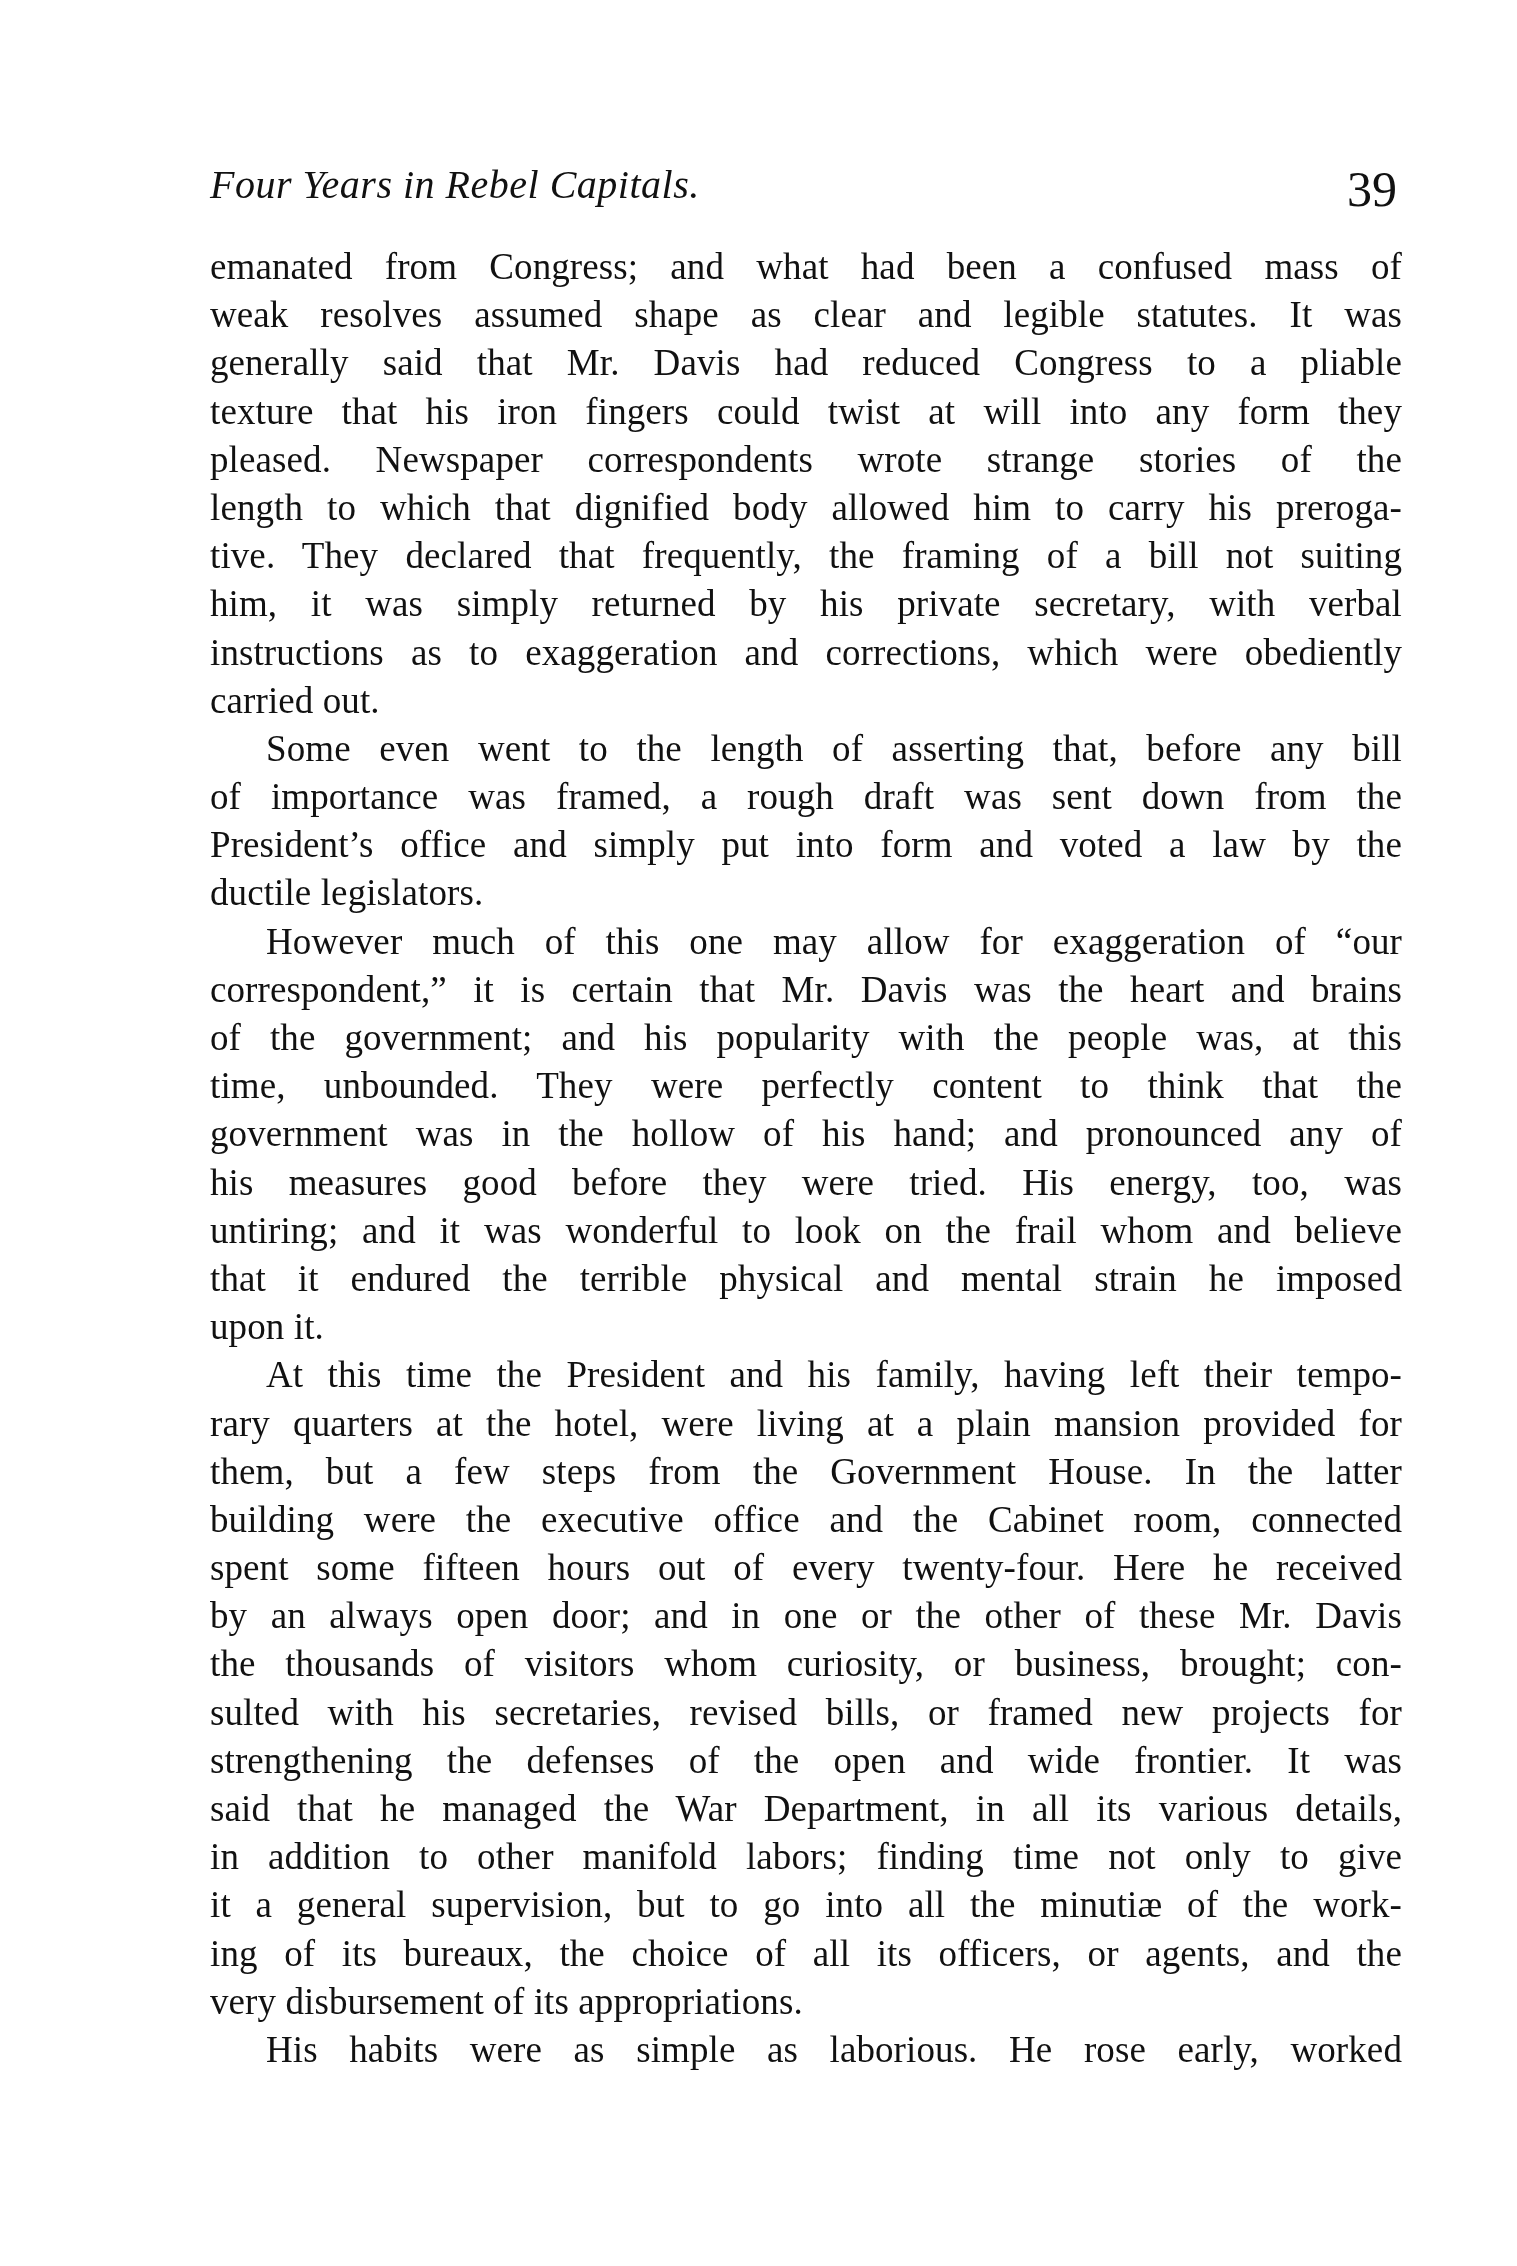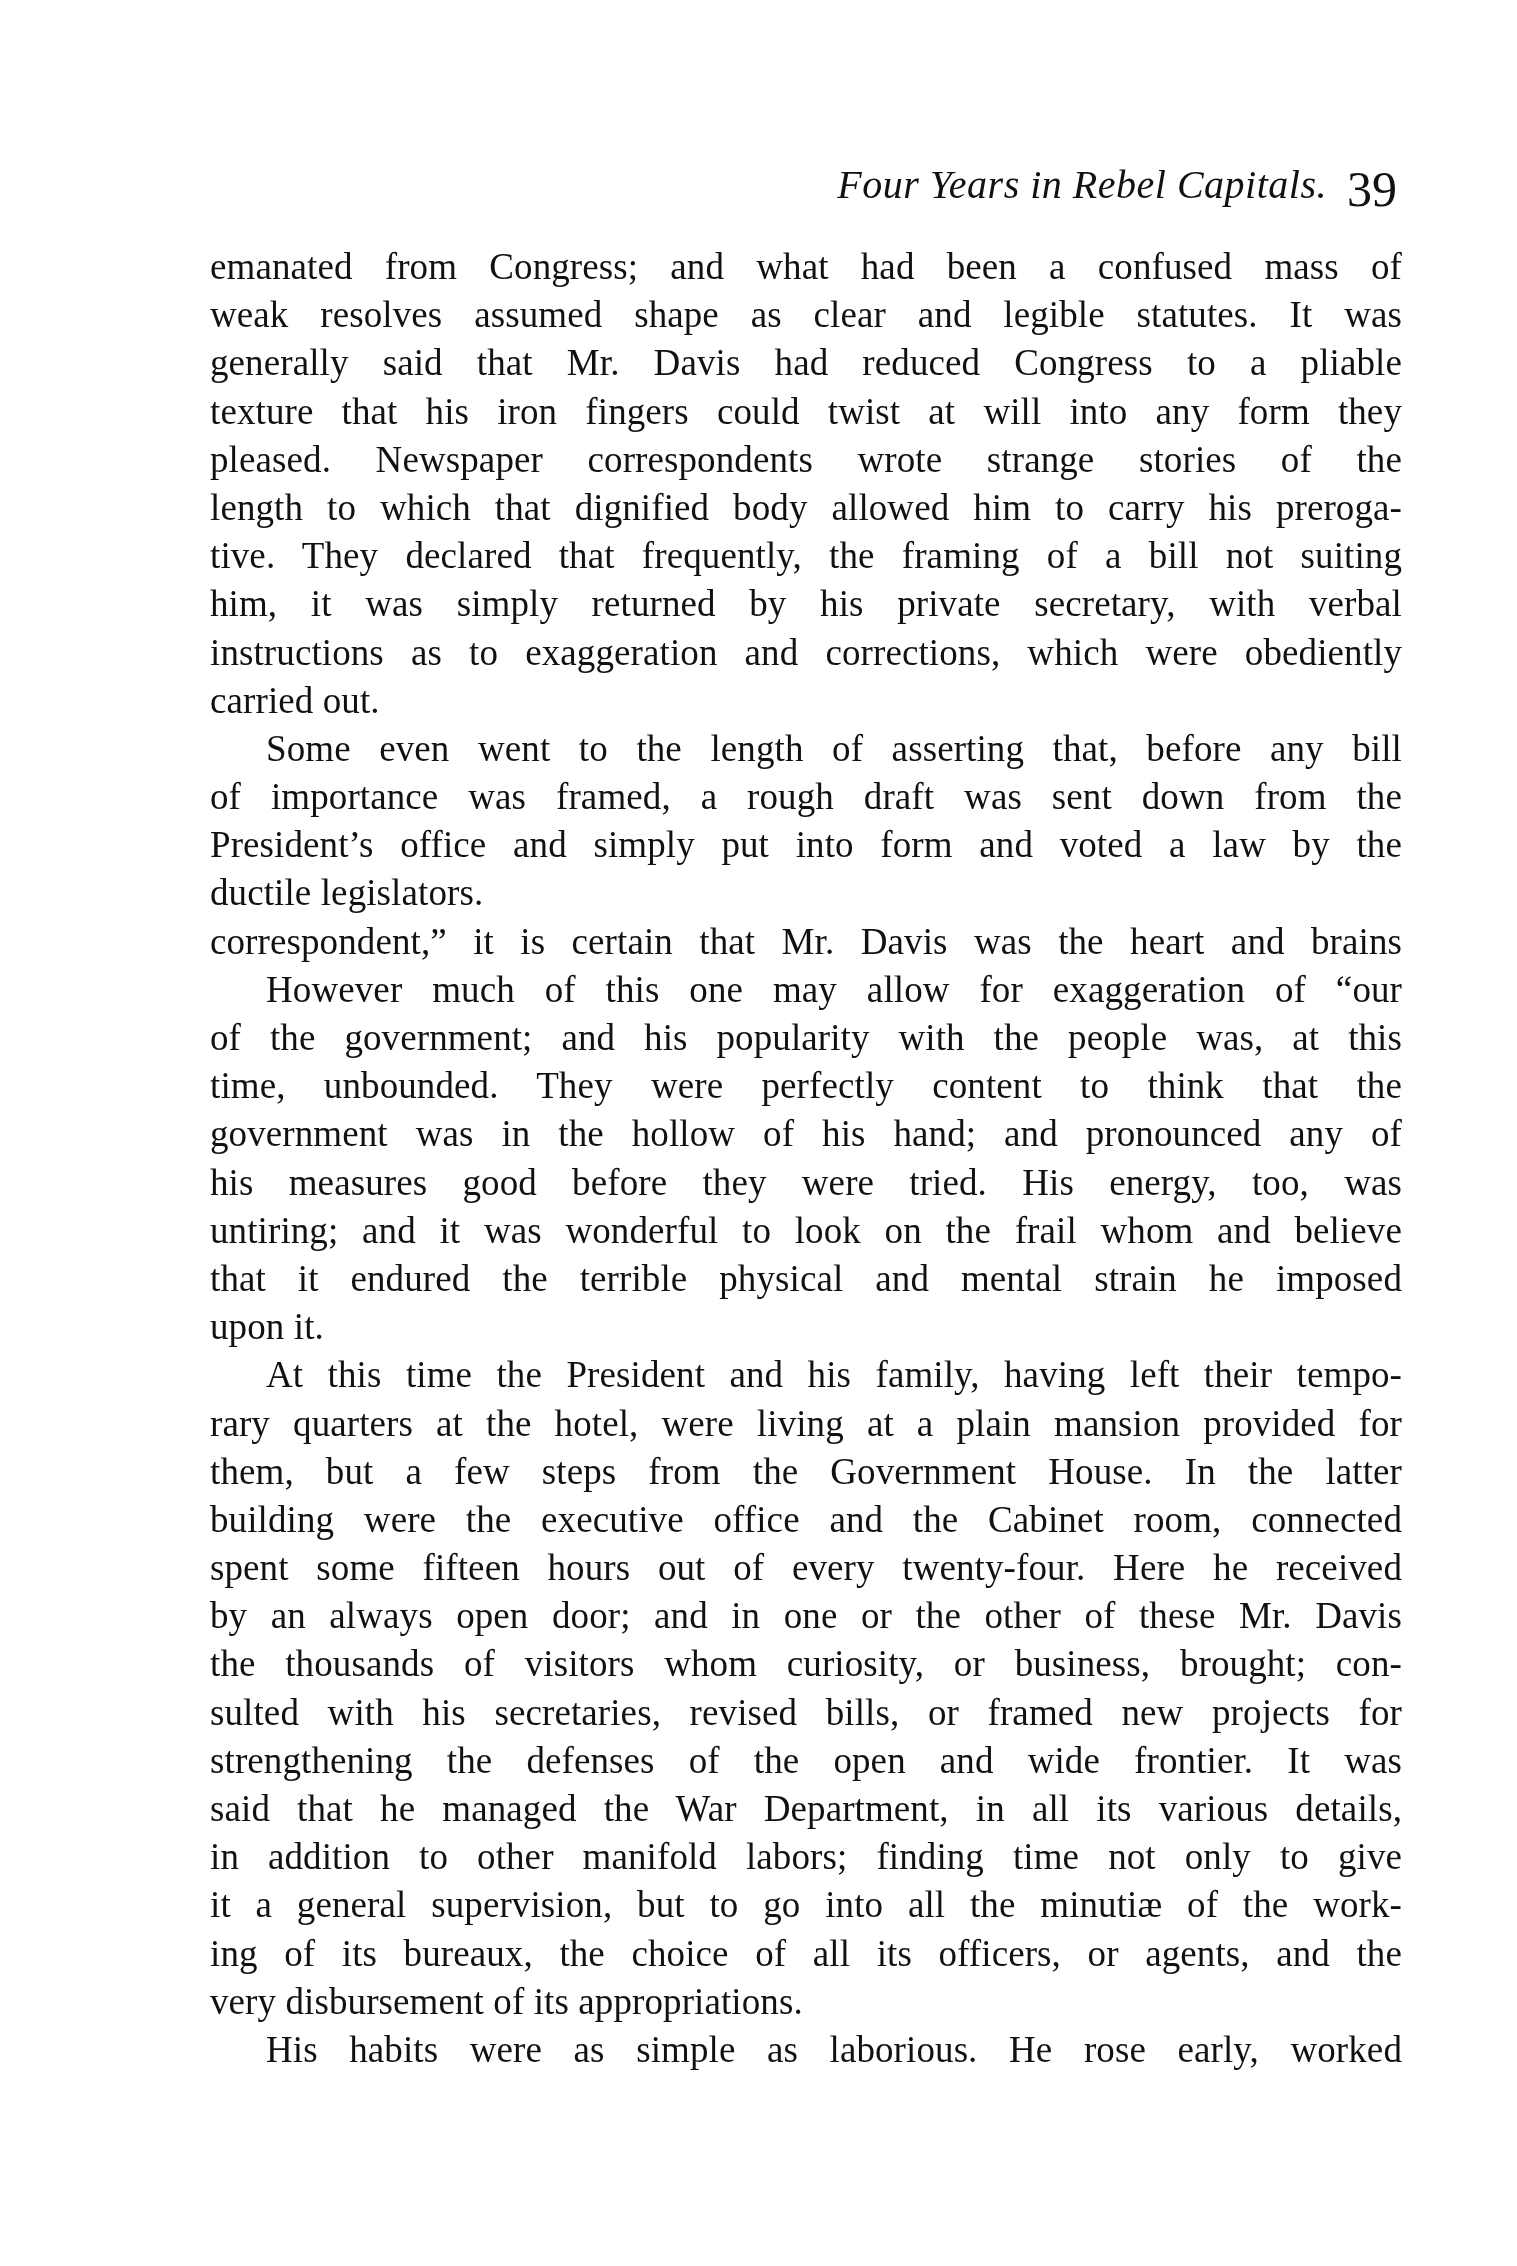--- a/index.html
+++ b/index.html
@@ -24,23 +24,23 @@
     }
     .running-head {
       position: absolute;
       top: 160px;
       left: 210px;
       width: 1195px;
       height: 50px;
     }
     .running-title {
       position: absolute;
-      left: 17px;
+      left: 0;
       width: 1100px;
-      text-align: right;
+      text-align: left;
       font-style: italic;
       font-size: 40px;
       letter-spacing: 0.5px;
       line-height: 50px;
     }
     .page-number {
       position: absolute;
       right: 8px;
       top: 4px;
       font-size: 50px;
@@ -91,22 +91,22 @@
         <span class="line">instructions as to exaggeration and corrections, which were obediently</span>
         <span class="line last">carried out.</span>
       </div>
       <div>
         <span class="line indent">Some even went to the length of asserting that, before any bill</span>
         <span class="line">of importance was framed, a rough draft was sent down from the</span>
         <span class="line">President’s office and simply put into form and voted a law by the</span>
         <span class="line last">ductile legislators.</span>
       </div>
       <div>
+        <span class="line indent">However much of this one may allow for exaggeration of “our</span>
         <span class="line">correspondent,” it is certain that Mr. Davis was the heart and brains</span>
-        <span class="line indent">However much of this one may allow for exaggeration of “our</span>
         <span class="line">of the government; and his popularity with the people was, at this</span>
         <span class="line">time, unbounded.  They were perfectly content to think that the</span>
         <span class="line">government was in the hollow of his hand; and pronounced any of</span>
         <span class="line">his measures good before they were tried.  His energy, too, was</span>
         <span class="line">untiring; and it was wonderful to look on the frail whom and believe</span>
         <span class="line">that it endured the terrible physical and mental strain he imposed</span>
         <span class="line last">upon it.</span>
       </div>
       <div>
         <span class="line indent">At this time the President and his family, having left their tempo-</span>

